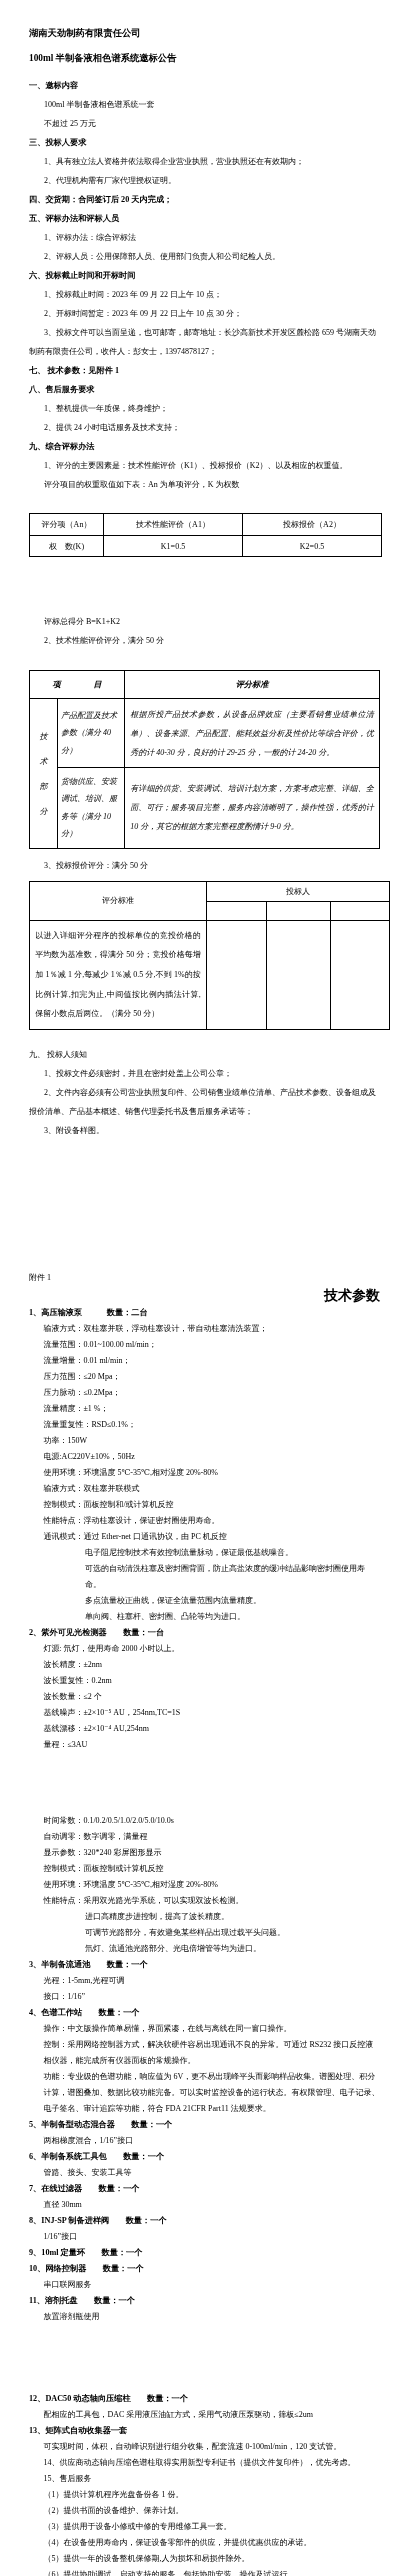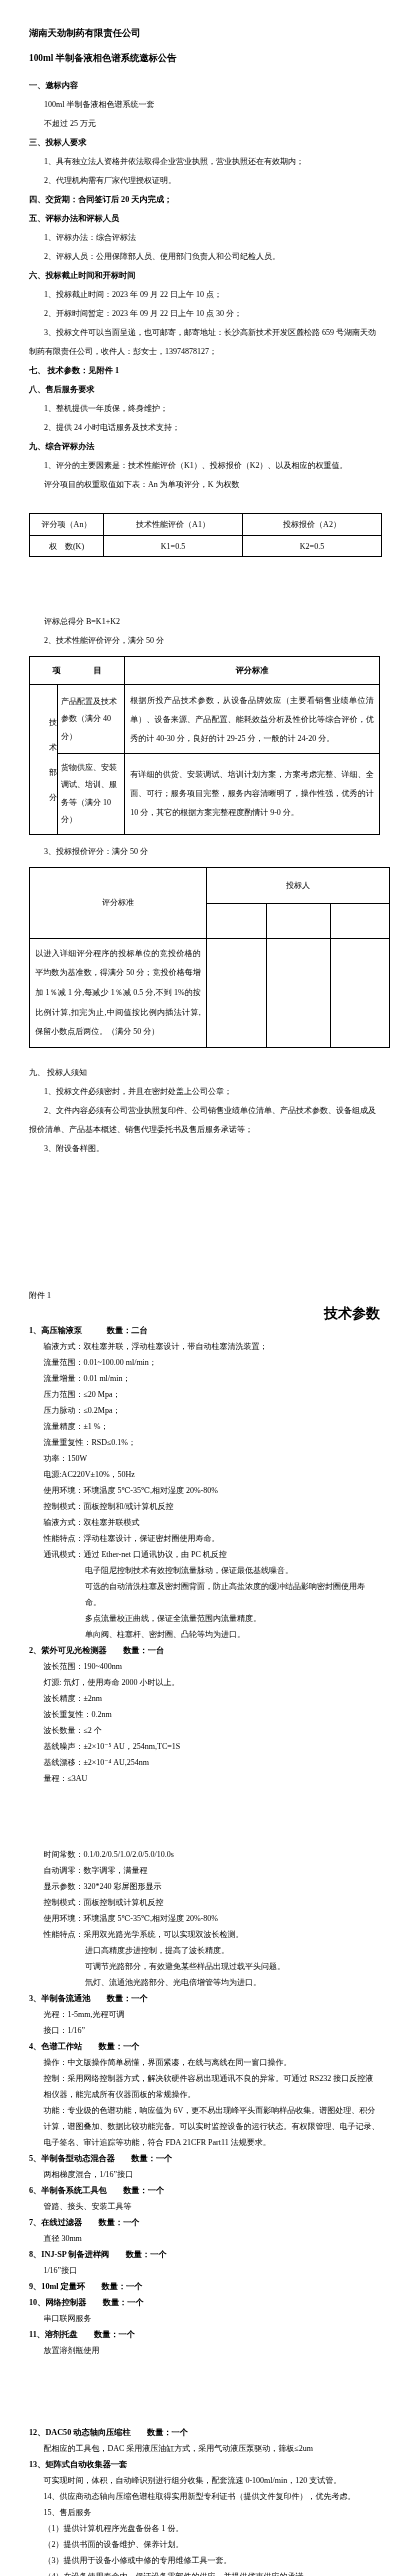--- a/index.html
+++ b/index.html
@@ -26,28 +26,28 @@
   .t-center{font-size:14px;font-weight:bold;text-align:right;line-height:17.5px;}
   .t-h{font-weight:bold;font-size:8.2px;line-height:16px;}
   .t-p{padding-left:14.4px;line-height:16px;}
   .t-p3{padding-left:56px;line-height:16px;}
   .t-pw{padding-left:14.4px;line-height:16px;}
   
   table.tbl{border-collapse:collapse;border:1px solid #000;table-layout:fixed;}
   table.tbl td{border:0.5px solid #000;vertical-align:middle;}
   .tbl1{width:352px;margin-top:19px;}
   .tbl1 td{text-align:center;height:18.5px;font-size:8px;padding:1px 2.1px;}
-  .tbl2{width:351px;margin-top:6px;border-top:1.5px solid #000;}
+  .tbl2{width:351px;margin-top:20px;border-top:1.5px solid #000;font-style:italic;}
   .tbl2 td.hd{font-weight:bold;text-align:center;height:25px;font-size:8.2px;}
-  .tbl2 td.vlabel{width:28px;text-align:right;padding:19px 0;}
+  .tbl2 td.vlabel{width:28px;text-align:center;padding:19px 0;}
   .tbl2 td.vlabel span{display:inline-block;width:1.2em;word-break:break-all;line-height:25px;}
   .tbl2 td.item{width:67px;padding:5.2px 3.1px;line-height:17.5px;vertical-align:middle;}
   .tbl2 td.crit{width:255px;padding:5.2px 5.2px;line-height:19px;text-align:justify;vertical-align:middle;}
   .tbl3{width:360px;margin-top:5.2px;}
-  .tbl3 td{padding:8px;}
+  .tbl3 td{padding:0;}
   .tbl3 .t3crit-h{width:177px;text-align:center;}
   .tbl3 .t3bidder{text-align:center;height:19px;}
   .tbl3 .sub{height:18px;}
   .tbl3 .t3text{padding:5.2px 5.2px;line-height:19.6px;text-align:justify;vertical-align:top;}
   .tbl3 .bcell{width:60px;}
 </style>
 </head>
 <body>
 
 <div class="page">
@@ -174,30 +174,29 @@
       <div class="t-p">输液方式：双柱塞并联，浮动柱塞设计，带自动柱塞清洗装置；</div>
       <div class="t-p">流量范围：0.01~100.00 ml/min；</div>
       <div class="t-p">流量增量：0.01 ml/min；</div>
       <div class="t-p">压力范围：≤20 Mpa；</div>
       <div class="t-p">压力脉动：≤0.2Mpa；</div>
       <div class="t-p">流量精度：±1 %；</div>
       <div class="t-p">流量重复性：RSD≤0.1%；</div>
       <div class="t-p">功率：150W</div>
       <div class="t-p">电源:AC220V±10%，50Hz</div>
       <div class="t-p">使用环境：环境温度 5℃-35℃,相对湿度 20%-80%</div>
+      <div class="t-p">输液方式：双柱塞并联模式</div>
       <div class="t-p">控制模式：面板控制和/或计算机反控</div>
-      <div class="t-p">输液方式：双柱塞并联模式</div>
       <div class="t-p">性能特点：浮动柱塞设计，保证密封圈使用寿命。</div>
       <div class="t-p">通讯模式：通过 Ether-net 口通讯协议，由 PC 机反控</div>
       <div class="t-p3">电子阻尼控制技术有效控制流量脉动，保证最低基线噪音。</div>
       <div class="t-p3">可选的自动清洗柱塞及密封圈背面，防止高盐浓度的缓冲结晶影响密封圈使用寿命。</div>
       <div class="t-p3">多点流量校正曲线，保证全流量范围内流量精度。</div>
       <div class="t-p3">单向阀、柱塞杆、密封圈、凸轮等均为进口。</div>
       <div class="t-h">2、紫外可见光检测器　　数量：一台</div>
-      <div class="t-p">波长范围：190~400nm</div>
       <div class="t-p">灯源: 氘灯，使用寿命 2000 小时以上。</div>
       <div class="t-p">波长精度：±2nm</div>
       <div class="t-p">波长重复性：0.2nm</div>
       <div class="t-p">波长数量：≤2 个</div>
       <div class="t-p">基线噪声：±2×10⁻⁵ AU，254nm,TC=1S</div>
       <div class="t-p">基线漂移：±2×10⁻⁴ AU,254nm</div>
       <div class="t-p">量程：≤3AU</div>
       <div class="gapblock" style="height: 60px;"></div>
       <div class="t-p">时间常数：0.1/0.2/0.5/1.0/2.0/5.0/10.0s</div>
       <div class="t-p">自动调零：数字调零，满量程</div>

